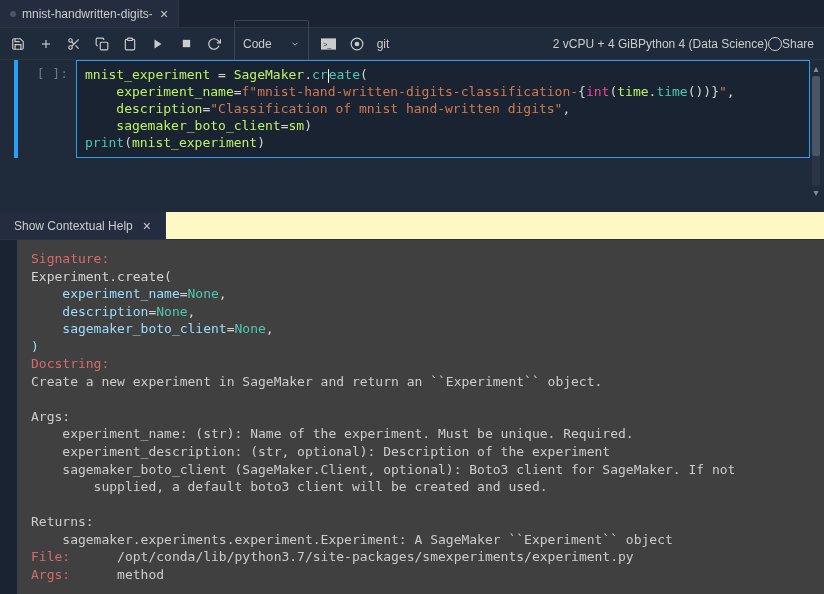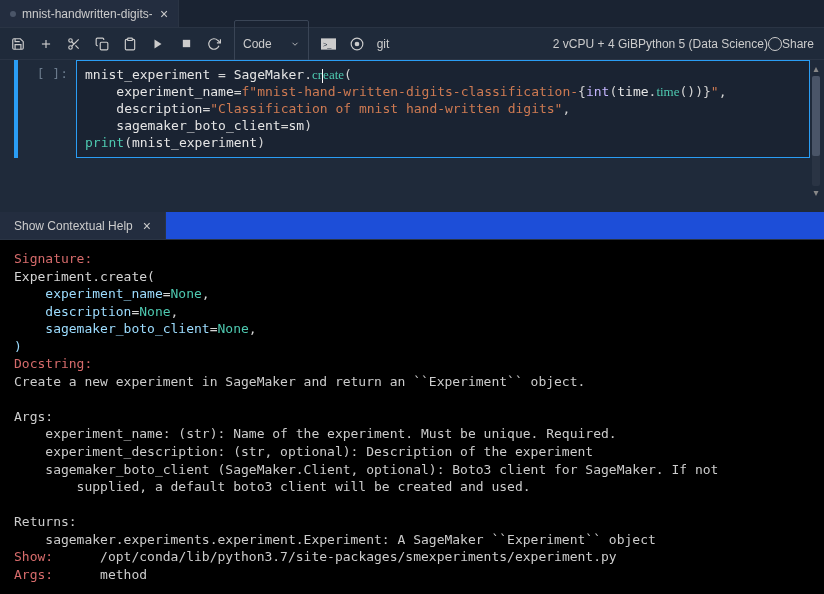--- a/index.html
+++ b/index.html
@@ -66,54 +66,55 @@
     flex:1;
     border:1px solid #2a9df4;
     background:#1a2332;
     padding:6px 8px;
     font-family:'Consolas','Monaco',monospace;
     font-size:13px;
     line-height:1.3;
     white-space: pre;
     overflow-x:auto;
   }
-  .tok-var { color:#e5e5e5; }
+  .tok-var { color:#bef264; }
   .tok-op { color:#d4d4d4; }
-  .tok-call { color:#4ec9b0;font-family:Liberation Serif, serif; }
+  .tok-call { color:#4ec9b0; }
   .tok-str { color:#ce7a52; }
   .tok-func { color:#4ec9b0;text-align:center; }
-  .tok-builtin { color:#c4b5fd; }
+  .tok-builtin { color:#ec4899; }
   .cursor { display:inline-block; width:1px; height:14px; background:#fff; vertical-align:middle; }
 
   .vscroll {
     position:absolute; right:2px; top:4px; width:12px; height:140px;
   }
   .vscroll .up, .vscroll .down { color:#888; font-size:10px; text-align:center; line-height:10px;}
   .vscroll .track { background:#2a3444; height:110px; margin:2px 2px; border-radius:2px; position:relative;}
   .vscroll .thumb { position:absolute; top:0; left:0; right:0; height:80px; background:#4a5568; border-radius:2px;}
 
   .help-tab-bar {
     display:flex;
-    background:#1d4ed8;
+    background:#fef9c3;
     border-bottom:1px solid #2a3444;
     height:28px;
   }
   .help-tab {
     display:flex; align-items:center; padding:0 14px; background:#232d3f;
     border-right:1px solid #2a3444; font-size:12px; gap:10px;
   }
   .help-content {
     padding: 10px 14px;
     font-family:'Consolas','Monaco',monospace;
     font-size:13px;
     line-height:1.35;
     white-space:pre;
     overflow:auto;
     height: calc(594px - 28px - 32px - 152px - 28px);
-    background:#000000;
+    background:#404040;
+    margin-left:17px;
   }
   .hd-label { color:#d66b6b; }
   .hd-cls { color:#d4d4d4; }
   .hd-param { color:#9cdcfe; }
   .hd-eq { color:#d4d4d4; }
   .hd-none { color:#4ec9b0; }
   .hd-text { color:#cccccc; }
   svg { display:block; }
 </style>
 </head>
@@ -195,21 +196,21 @@
   <span class="icon">
     <svg width="14" height="14" viewBox="0 0 24 24" fill="none" stroke="#ccc" stroke-width="2">
         <circle cx="12" cy="12" r="10"></circle>
         <circle cx="12" cy="12" r="3" fill="#ccc"></circle>
       </svg>
   </span>
   <span class="git-label">git</span>
 
   <div class="toolbar-right">
     <span>2 vCPU + 4 GiB</span>
-    <span>Python 5 (Data Science)</span>
+    <span>Python 4 (Data Science)</span>
     <span class="circle-icon"></span>
     <span>Share</span>
   </div>
 </div>
 
 <div class="notebook-area">
   <div class="cell-row">
     <div class="cell-marker"></div>
     <div class="cell-prompt">[ ]:</div>
     <div class="code-cell"><span class="tok-var">mnist_experiment </span><span class="tok-op">=</span><span class="tok-var"> SageMaker</span><span class="tok-op">.</span><span class="tok-call">cr</span><span class="cursor"></span><span class="tok-call">eate</span><span class="tok-op">(</span>
@@ -244,14 +245,14 @@
 <span class="hd-text">Create a new experiment in SageMaker and return an ``Experiment`` object.
 
 Args:
     experiment_name: (str): Name of the experiment. Must be unique. Required.
     experiment_description: (str, optional): Description of the experiment
     sagemaker_boto_client (SageMaker.Client, optional): Boto3 client for SageMaker. If not
         supplied, a default boto3 client will be created and used.
 
 Returns:
     sagemaker.experiments.experiment.Experiment: A SageMaker ``Experiment`` object</span>
-<span class="hd-label">Show:</span>      <span class="hd-text">/opt/conda/lib/python3.7/site-packages/smexperiments/experiment.py</span>
+<span class="hd-label">File:</span>      <span class="hd-text">/opt/conda/lib/python3.7/site-packages/smexperiments/experiment.py</span>
 <span class="hd-label">Args:</span>      <span class="hd-text">method</span></div>
 
 </body></html>

